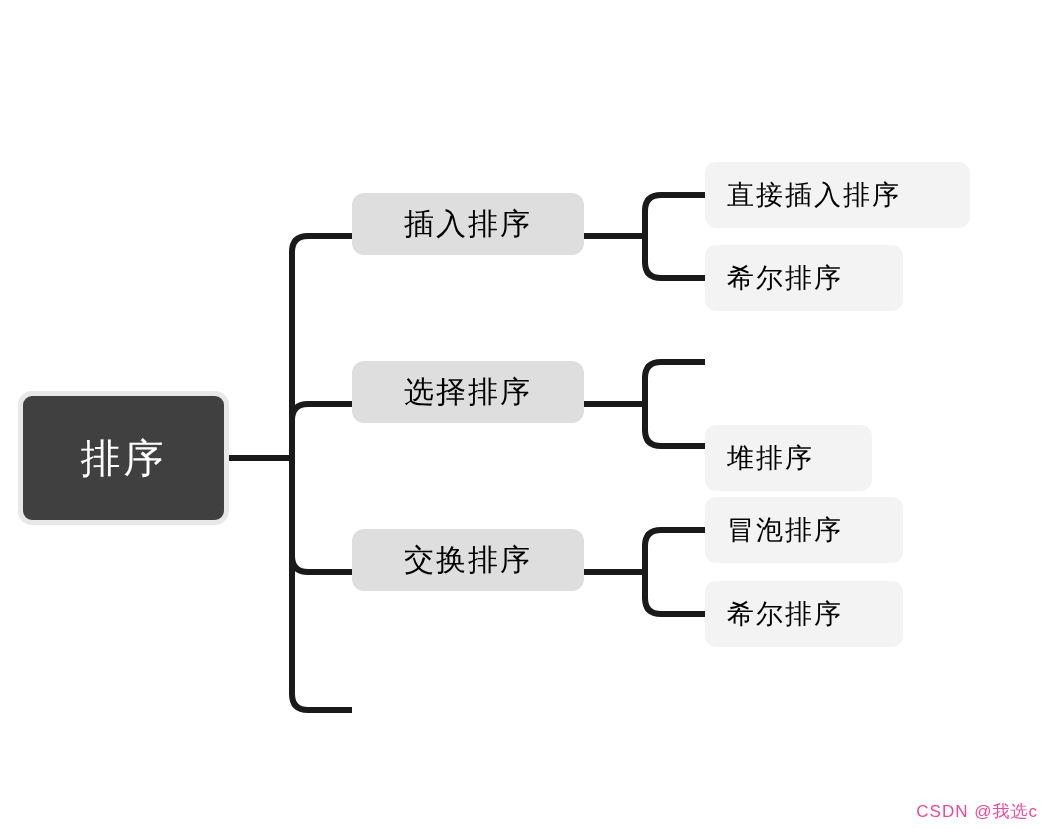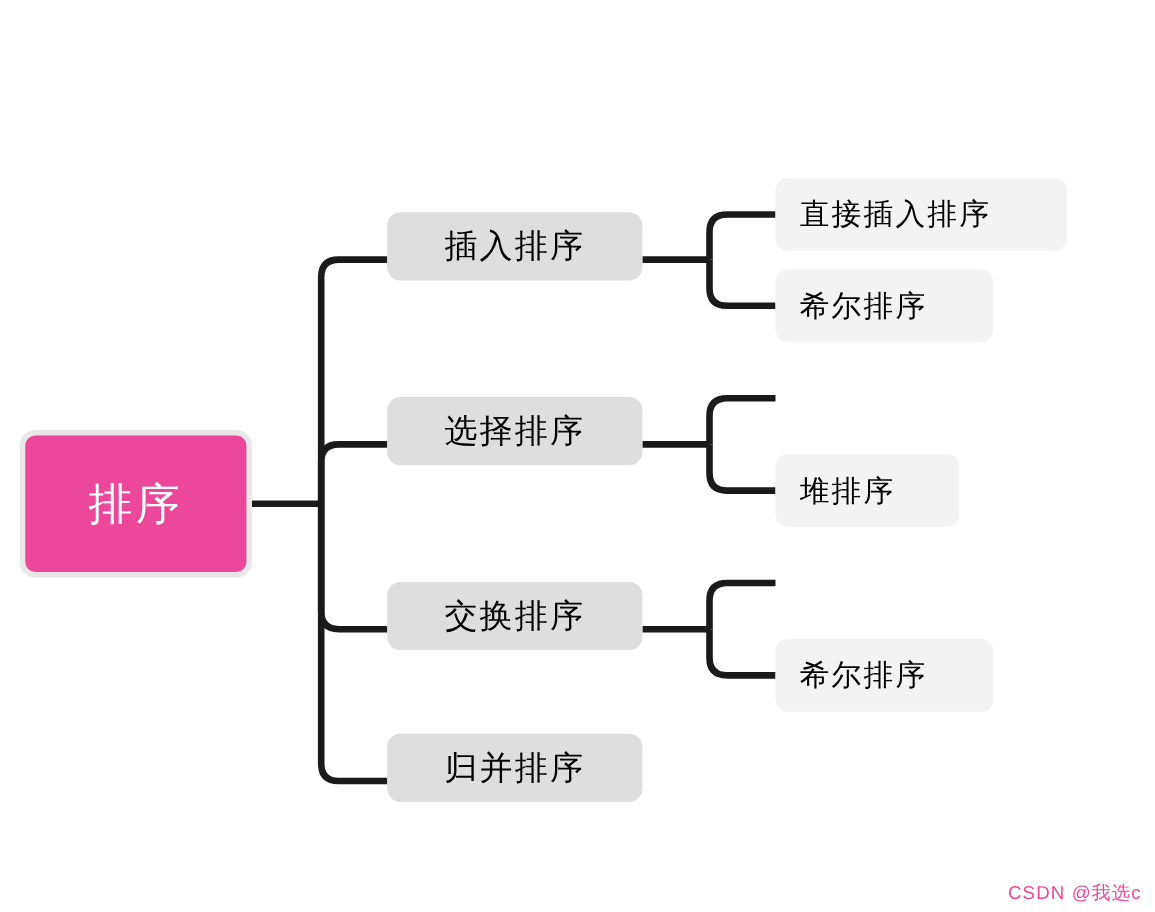--- a/index.html
+++ b/index.html
@@ -32,21 +32,21 @@
     align-items: center;
     justify-content: center;
     white-space: nowrap;
     color: #000000;
   }
   .node-root {
     left: 18px;
     top: 391px;
     width: 211px;
     height: 134px;
-    background: #ec4899;
+    background: #404040;
     color: #ffffff;
     border-radius: 14px;
     border: 5px solid #e8e8e8;
     font-size: 40px;
     letter-spacing: 3px;
   }
   .node-l2 {
     left: 352px;
     width: 232px;
     height: 62px;
@@ -111,34 +111,34 @@
 
   <div class="node node-l2" style="top:193px">
     <span>插入排序</span>
   </div>
   <div class="node node-l2" style="top:529px">
     <span>交换排序</span>
   </div>
   <div class="node node-l2" style="top:361px">
     <span>选择排序</span>
   </div>
-  <div class="node node-l2" style="top:667px">
-    <span>归并排序</span>
-  </div>
 
   <div class="node node-l3" style="top:162px;width:265px">
     <span>直接插入排序</span>
   </div>
   <div class="node node-l3" style="top:245px;width:198px">
     <span>希尔排序</span>
   </div>
 
-  <div class="node node-l3" style="top:413px;width:167px">
+  <div class="node node-l3" style="top:425px;width:167px">
     <span>堆排序</span>
   </div>
 
+  <div class="node node-l3" style="top:497px;width:198px">
+    <span>冒泡排序</span>
+  </div>
   <div class="node node-l3" style="top:581px;width:198px">
     <span>希尔排序</span>
   </div>
 
   <div class="watermark">CSDN @我选c</div>
 
 </div>
 
 </body></html>

